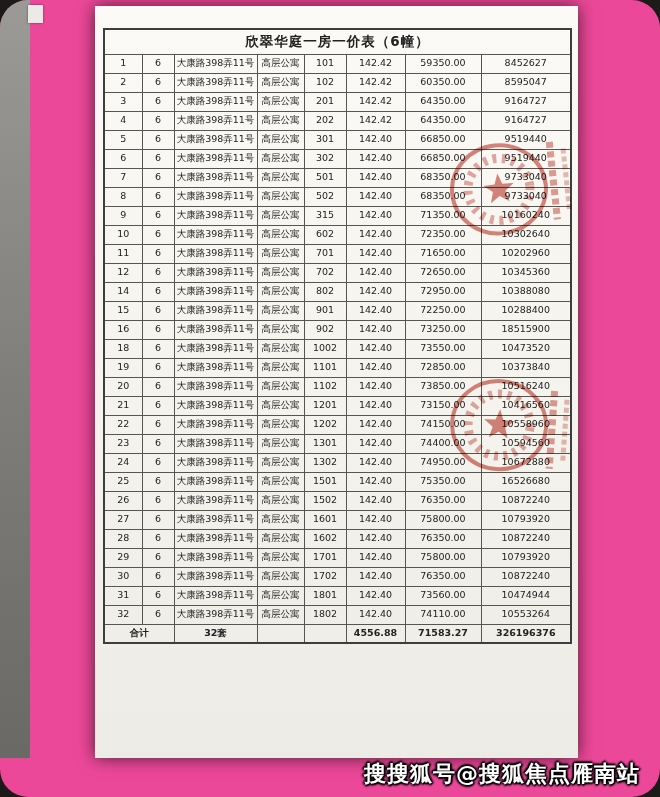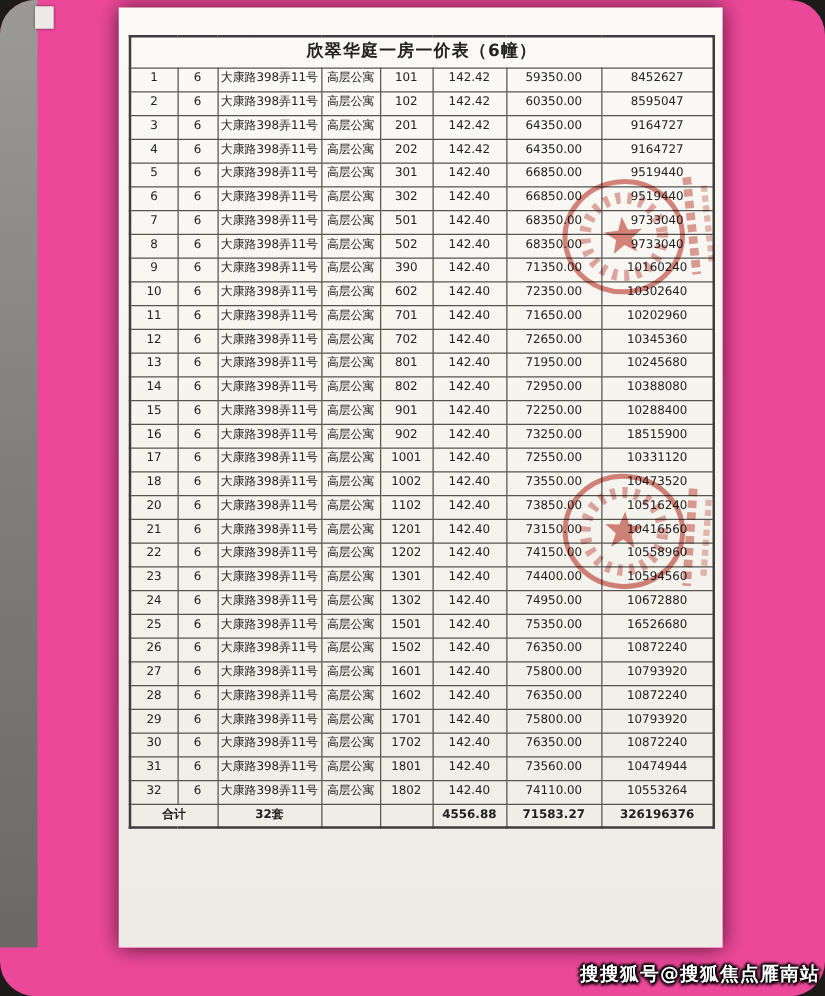--- a/index.html
+++ b/index.html
@@ -42,22 +42,22 @@
   .price-table tfoot td { font-weight:bold; }
 
   .stamp {
     position:absolute; width:150px; height:130px;
     opacity:.62; mix-blend-mode:multiply; pointer-events:none;
   }
   .stamp-a { left:437px; top:124px; transform:rotate(-6deg); }
   .stamp-b { left:437px; top:362px; transform:rotate(4deg); }
 
   .watermark {
-    position:absolute; right:4px; bottom:8px;
-    font-size:15px; font-weight:bold; color:#ffffff; letter-spacing:1px;
+    position:absolute; right:20px; bottom:8px;
+    font-size:22px; font-weight:bold; color:#ffffff; letter-spacing:1px;
     text-shadow:-2px 0 2px #000, 2px 0 2px #000, 0 -2px 2px #000, 0 2px 2px #000,
                 -1px -1px 1px #000, 1px 1px 1px #000;
   }
 </style>
 </head>
 <body>
 
 <div class="scene">
 
   <div class="left-strip"></div>
@@ -159,21 +159,21 @@
             <td>502</td>
             <td>142.40</td>
             <td>68350.00</td>
             <td>9733040</td>
           </tr>
           <tr>
             <td>9</td>
             <td>6</td>
             <td>大康路398弄11号</td>
             <td>高层公寓</td>
-            <td>390</td>
+            <td>315</td>
             <td>142.40</td>
             <td>71350.00</td>
             <td>10160240</td>
           </tr>
           <tr>
             <td>10</td>
             <td>6</td>
             <td>大康路398弄11号</td>
             <td>高层公寓</td>
             <td>602</td>
@@ -195,30 +195,20 @@
             <td>12</td>
             <td>6</td>
             <td>大康路398弄11号</td>
             <td>高层公寓</td>
             <td>702</td>
             <td>142.40</td>
             <td>72650.00</td>
             <td>10345360</td>
           </tr>
           <tr>
-            <td>13</td>
-            <td>6</td>
-            <td>大康路398弄11号</td>
-            <td>高层公寓</td>
-            <td>801</td>
-            <td>142.40</td>
-            <td>71950.00</td>
-            <td>10245680</td>
-          </tr>
-          <tr>
             <td>14</td>
             <td>6</td>
             <td>大康路398弄11号</td>
             <td>高层公寓</td>
             <td>802</td>
             <td>142.40</td>
             <td>72950.00</td>
             <td>10388080</td>
           </tr>
           <tr>
@@ -235,38 +225,38 @@
             <td>16</td>
             <td>6</td>
             <td>大康路398弄11号</td>
             <td>高层公寓</td>
             <td>902</td>
             <td>142.40</td>
             <td>73250.00</td>
             <td>18515900</td>
           </tr>
           <tr>
-            <td>17</td>
-            <td>6</td>
-            <td>大康路398弄11号</td>
-            <td>高层公寓</td>
-            <td>1001</td>
-            <td>142.40</td>
-            <td>72550.00</td>
-            <td>10331120</td>
-          </tr>
-          <tr>
             <td>18</td>
             <td>6</td>
             <td>大康路398弄11号</td>
             <td>高层公寓</td>
             <td>1002</td>
             <td>142.40</td>
             <td>73550.00</td>
             <td>10473520</td>
+          </tr>
+          <tr>
+            <td>19</td>
+            <td>6</td>
+            <td>大康路398弄11号</td>
+            <td>高层公寓</td>
+            <td>1101</td>
+            <td>142.40</td>
+            <td>72850.00</td>
+            <td>10373840</td>
           </tr>
           <tr>
             <td>20</td>
             <td>6</td>
             <td>大康路398弄11号</td>
             <td>高层公寓</td>
             <td>1102</td>
             <td>142.40</td>
             <td>73850.00</td>
             <td>10516240</td>

